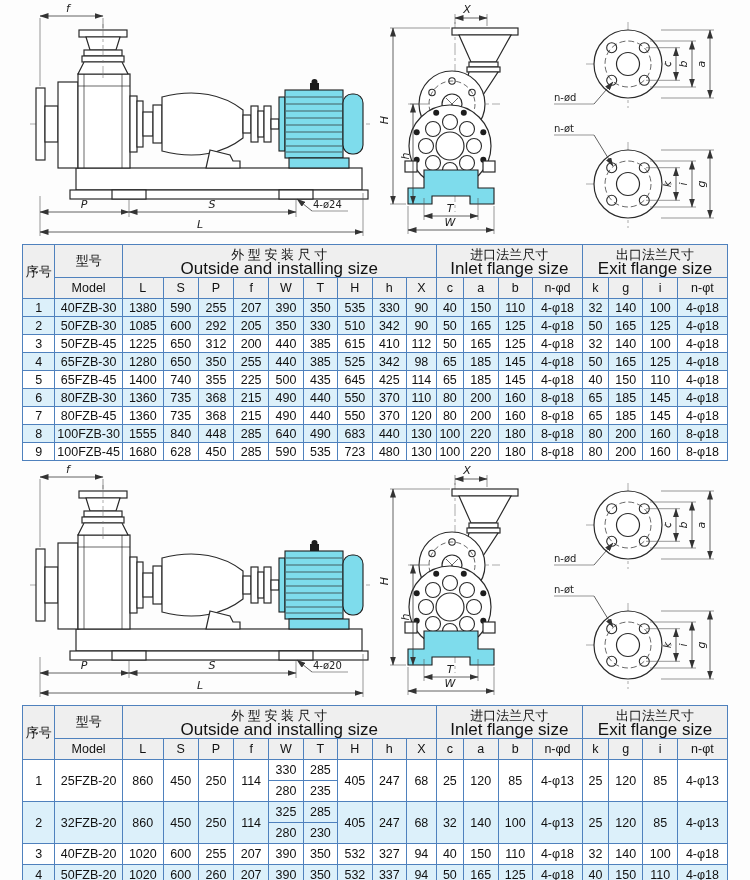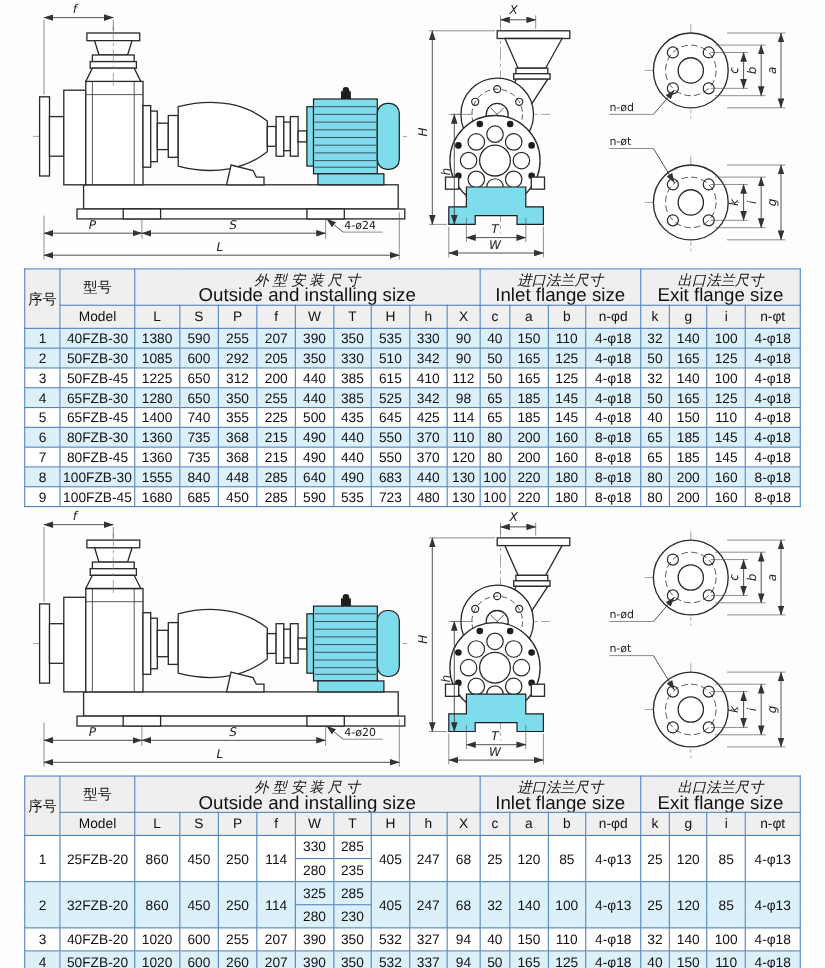--- a/index.html
+++ b/index.html
@@ -24,21 +24,21 @@
 
   
   .twrap{padding:2px 22px 0 22px;}
   table{width:706px;border-collapse:collapse;table-layout:fixed;
         font-family:"Liberation Sans",sans-serif;}
   table{border:1.5px solid #4f81bd;}
   th,td{border:1px solid #4f81bd;text-align:center;vertical-align:middle;
         padding:0;font-weight:normal;color:#111;overflow:hidden;white-space:nowrap;}
   thead th{background:#efefef;}
   tr.h1 th{height:32px;font-size:13px;}
-  tr.h1 .cn{font-size:13px;line-height:15px;font-style:italic;}
+  tr.h1 .cn{font-size:13px;line-height:15px;}
   tr.h1 .en{font-size:17px;line-height:14px;}
   tr.h2 th{height:20px;font-size:12.5px;}
   tbody td{font-size:12.5px;background:#fff;}
   [data-table="0"] tbody td{height:17px;}
   [data-table="1"] tbody td{height:20px;}
   tr.band td{background:#dcf0fa;}
 </style>
 </head>
 <body>
 
@@ -473,21 +473,21 @@
             <td>8-φ18</td>
             <td>80</td>
             <td>200</td>
             <td>160</td>
             <td>8-φ18</td>
           </tr>
           <tr>
             <td>9</td>
             <td>100FZB-45</td>
             <td>1680</td>
-            <td>685</td>
+            <td>628</td>
             <td>450</td>
             <td>285</td>
             <td>590</td>
             <td>535</td>
             <td>723</td>
             <td>480</td>
             <td>130</td>
             <td>100</td>
             <td>220</td>
             <td>180</td>

